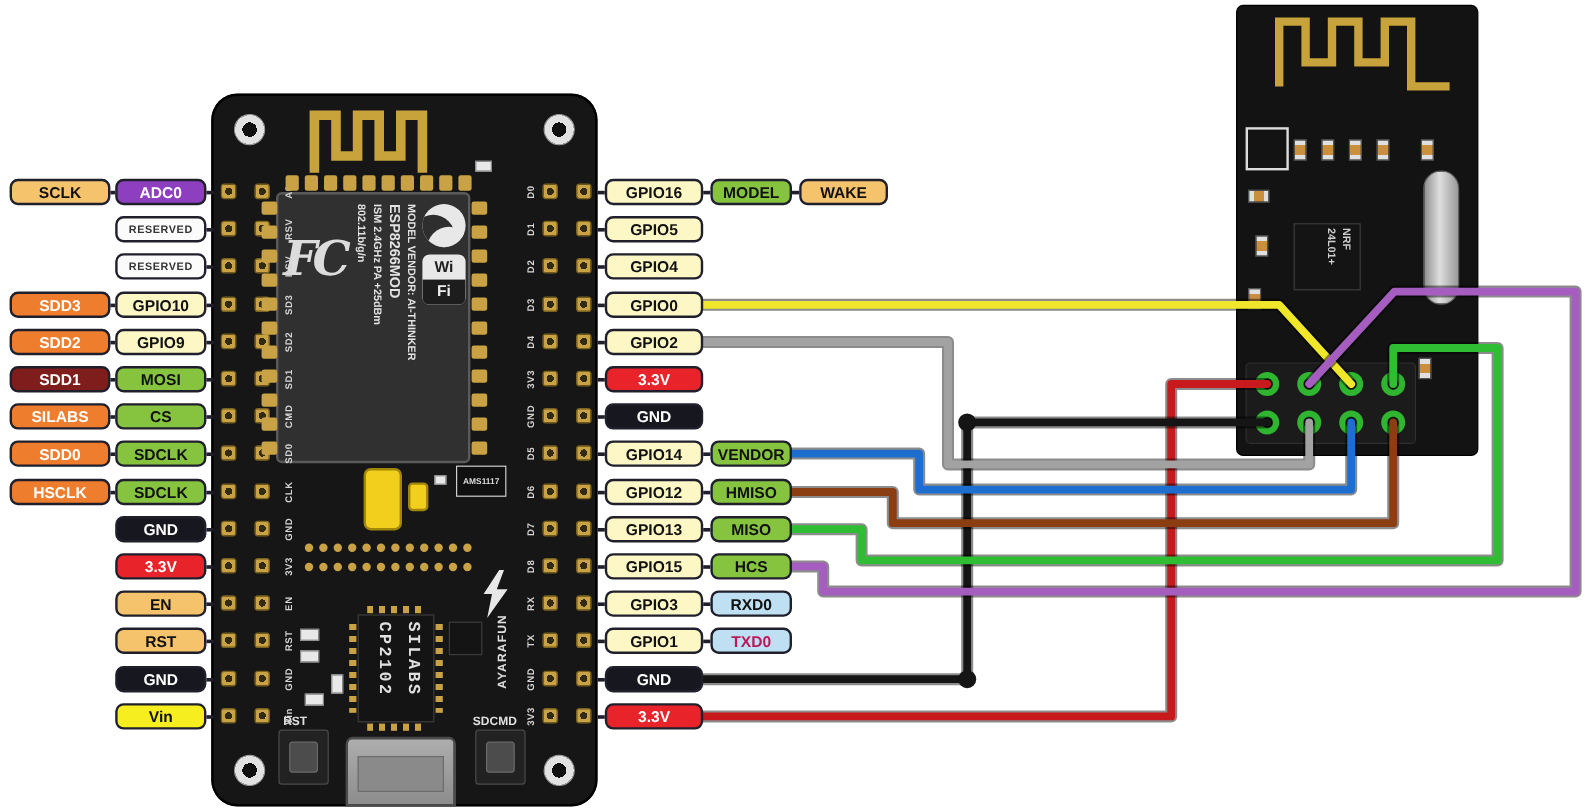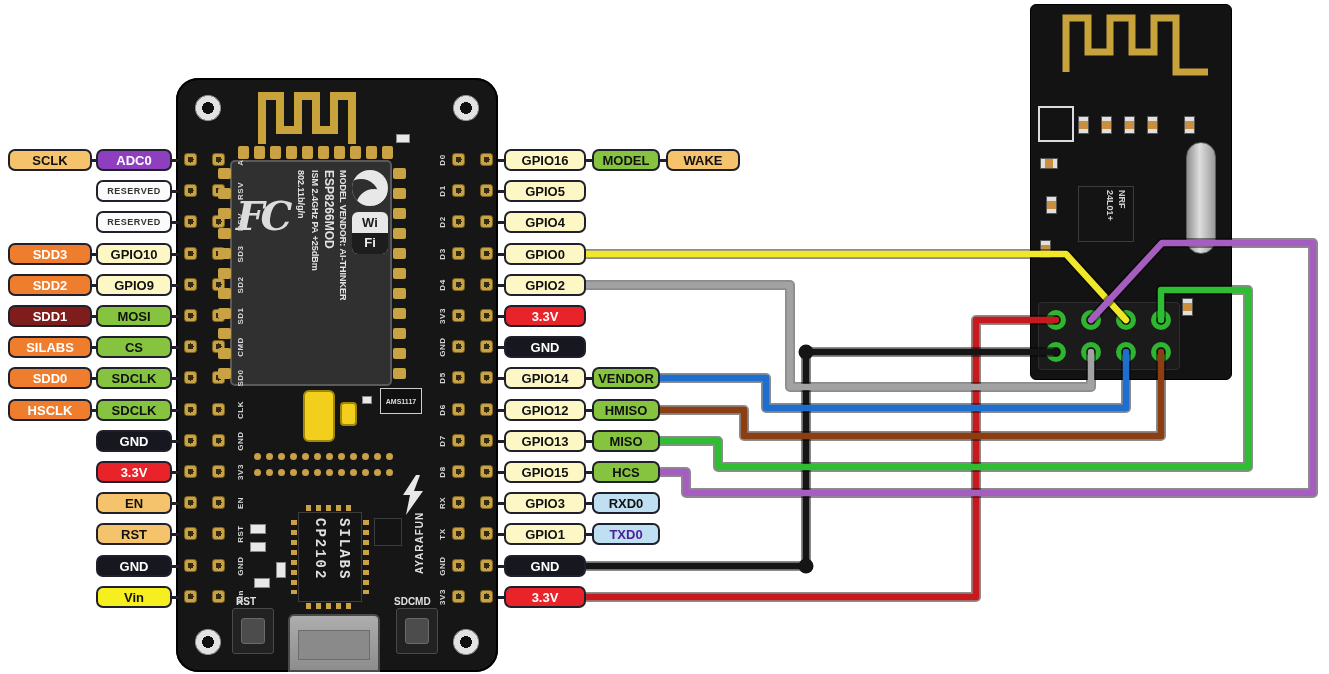--- a/index.html
+++ b/index.html
@@ -434,19 +434,19 @@
       <div class="pin-label" style="left: 504px; top: 461px; width: 82px; background: rgb(252, 247, 197); color: rgb(17, 17, 17);">GPIO15</div>
       <div class="tick" style="left: 586px; top: 470.5px; width: 6px;"></div>
       <div class="pin-label" style="left: 592px; top: 461px; width: 68px; background: rgb(134, 196, 64); color: rgb(17, 17, 17);">HCS</div>
       <div class="tick" style="left: 498px; top: 501.5px; width: 6px;"></div>
       <div class="pin-label" style="left: 504px; top: 492px; width: 82px; background: rgb(252, 247, 197); color: rgb(17, 17, 17);">GPIO3</div>
       <div class="tick" style="left: 586px; top: 501.5px; width: 6px;"></div>
       <div class="pin-label" style="left: 592px; top: 492px; width: 68px; background: rgb(191, 224, 242); color: rgb(17, 17, 17);">RXD0</div>
       <div class="tick" style="left: 498px; top: 532.5px; width: 6px;"></div>
       <div class="pin-label" style="left: 504px; top: 523px; width: 82px; background: rgb(252, 247, 197); color: rgb(17, 17, 17);">GPIO1</div>
       <div class="tick" style="left: 586px; top: 532.5px; width: 6px;"></div>
-      <div class="pin-label" style="left: 592px; top: 523px; width: 68px; background: rgb(191, 224, 242); color: #4c1d95;">TXD0</div>
+      <div class="pin-label" style="left: 592px; top: 523px; width: 68px; background: rgb(191, 224, 242); color: #be185d;">TXD0</div>
       <div class="tick" style="left: 498px; top: 564.5px; width: 6px;"></div>
       <div class="pin-label" style="left: 504px; top: 555px; width: 82px; background: rgb(23, 23, 31); color: rgb(255, 255, 255);">GND</div>
       <div class="tick" style="left: 498px; top: 595.5px; width: 6px;"></div>
       <div class="pin-label" style="left: 504px; top: 586px; width: 82px; background: rgb(232, 35, 41); color: rgb(255, 255, 255);">3.3V</div>
     </div>
 </div>
 
 </body></html>

